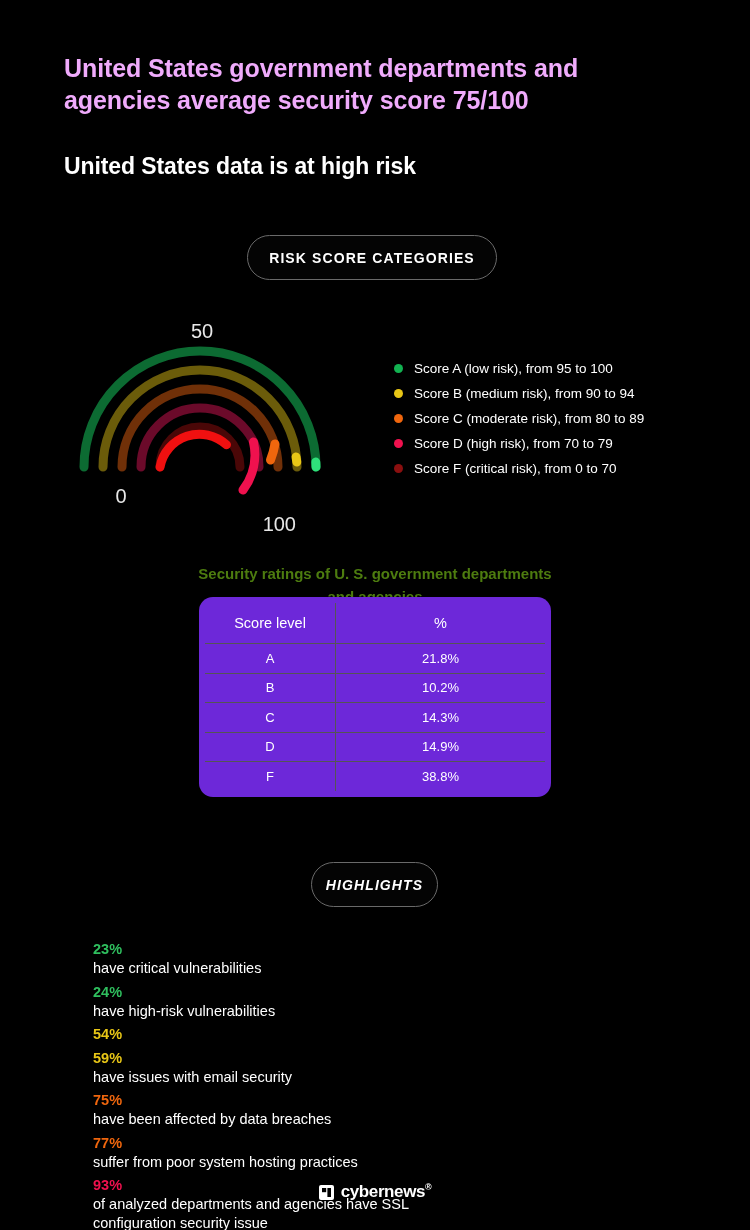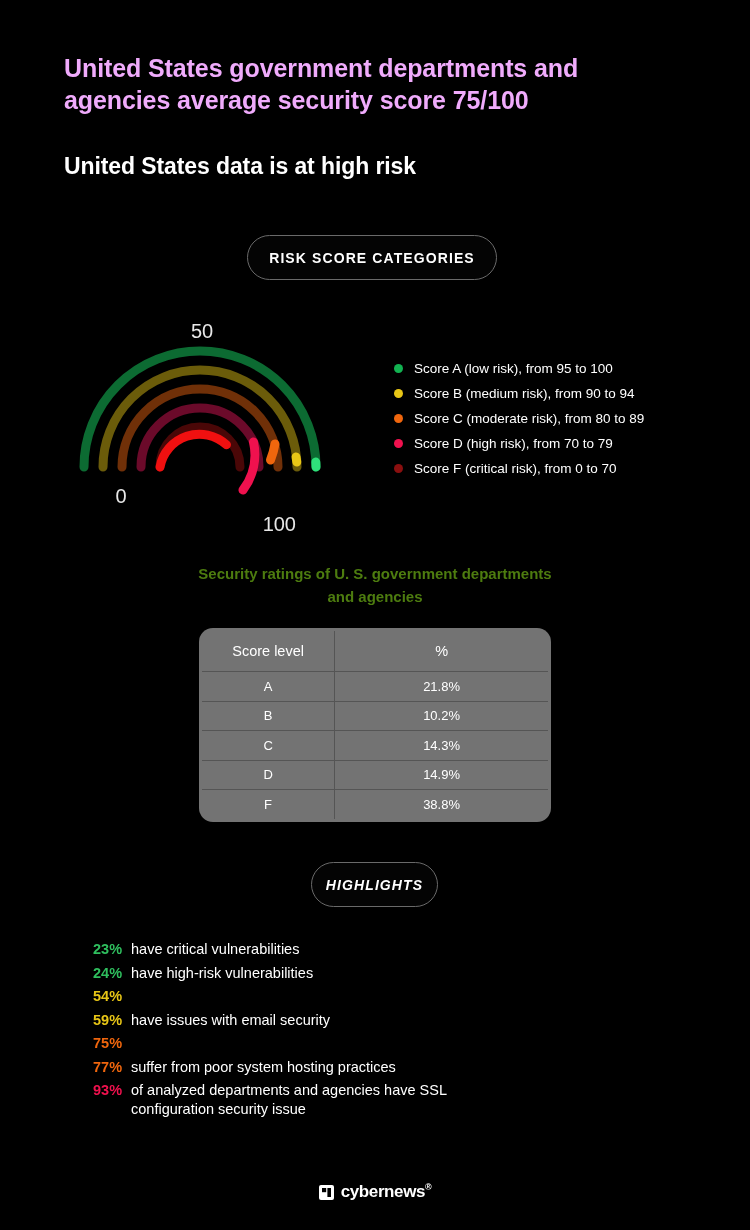--- a/index.html
+++ b/index.html
@@ -126,27 +126,27 @@
     width: 400px;
     text-align: center;
     font-size: 15px;
     font-weight: 700;
     line-height: 23px;
     color: #4d7c0f;
   }
   #score-table {
     position: absolute;
     left: 199px;
-    top: 628px;
+    top: 597px;
     width: 352px;
     border-collapse: collapse;
-    border: 3px solid #fde047;
+    border: 6px solid #fde047;
     border-radius: 14px;
     overflow: hidden;
-    background: #737373;
+    background: #6d28d9;
   }
   #score-table td, #score-table th {
     border: 1px solid #555555;
     text-align: center;
     color: #ffffff;
     font-weight: 400;
   }
   #score-table thead th {
     height: 38px;
     font-size: 14.5px;
@@ -168,20 +168,21 @@
   #highlights {
     position: absolute;
     left: 93px;
     top: 940px;
     width: 560px;
   }
   .hl-row {
     display: flex;
     align-items: flex-start;
     margin-bottom: 4.5px;
+    flex-direction: column;
   }
   .hl-pct {
     width: 38px;
     flex: 0 0 auto;
     font-size: 14.5px;
     font-weight: 700;
     text-align: left;
     line-height: 19px;
   }
   .hl-text {
@@ -329,20 +330,21 @@
   </div>
   <div class="hl-row">
     <span class="hl-pct" style="color:#e8c616">54%</span>
   </div>
   <div class="hl-row">
     <span class="hl-pct" style="color:#e8c616">59%</span>
     <span class="hl-text">have issues with email security</span>
   </div>
   <div class="hl-row">
     <span class="hl-pct" style="color:#f0660d">75%</span>
+    <span class="hl-text">have been affected by data breaches</span>
   </div>
   <div class="hl-row">
     <span class="hl-pct" style="color:#f0660d">77%</span>
     <span class="hl-text">suffer from poor system hosting practices</span>
   </div>
   <div class="hl-row">
     <span class="hl-pct" style="color:#f0114e">93%</span>
     <span class="hl-text" style="max-width:370px; display:inline-block;">of analyzed departments and agencies have SSL configuration security issue</span>
   </div>
 </div>

